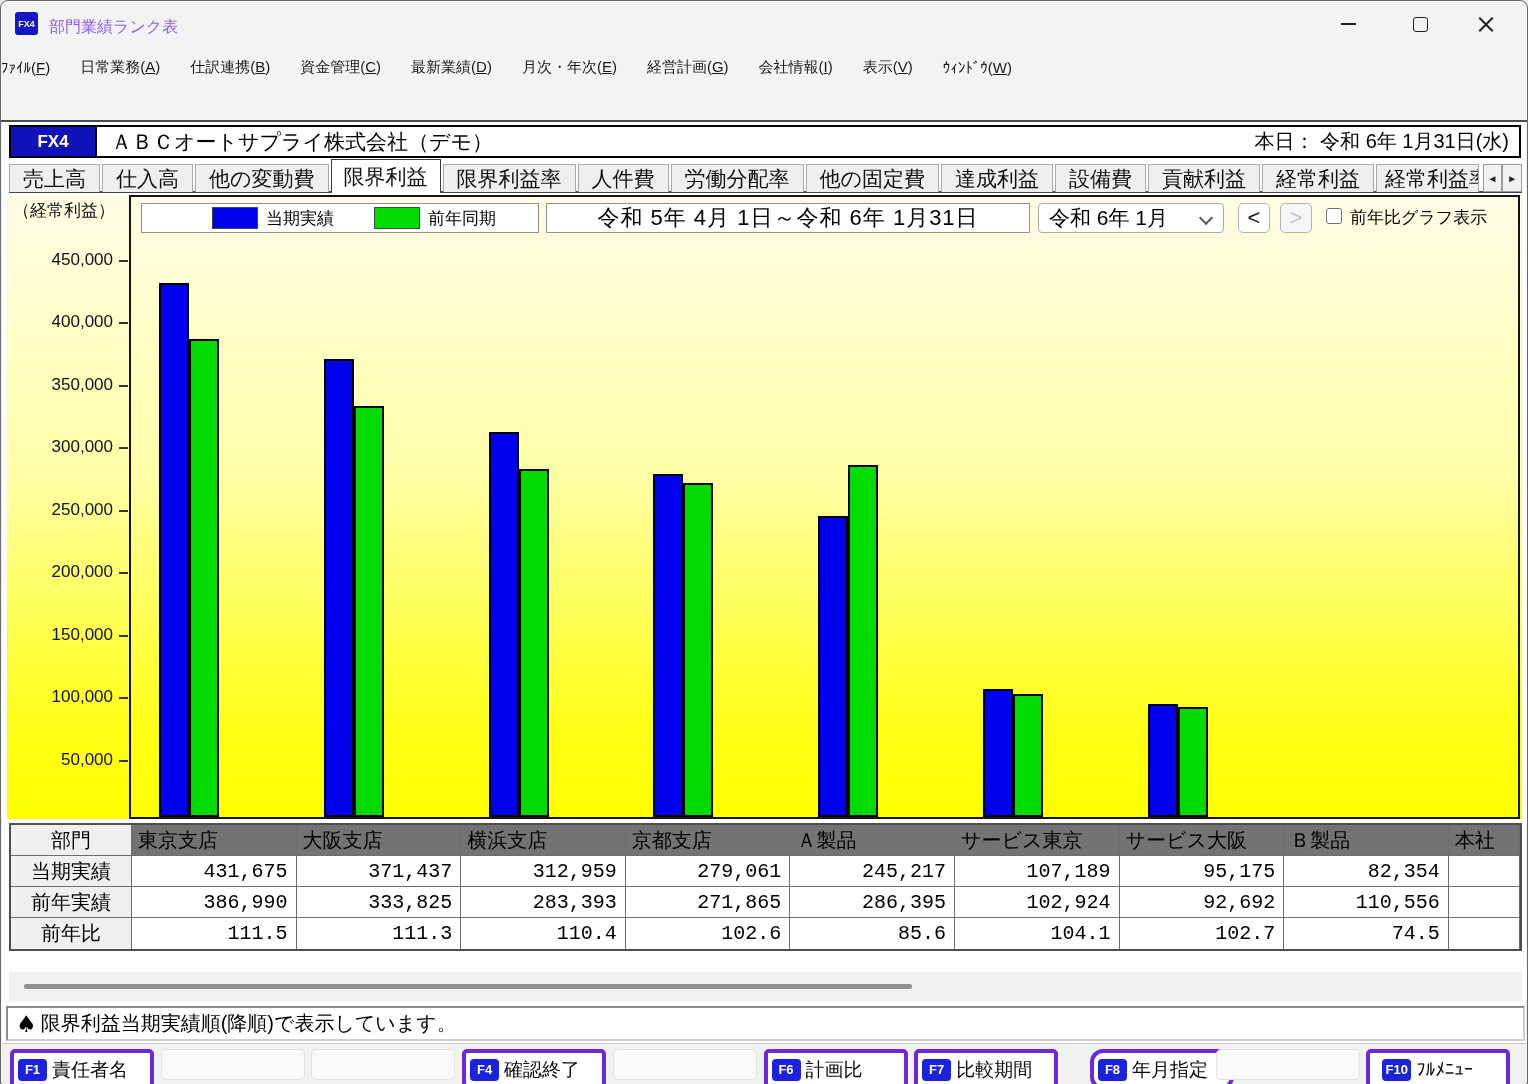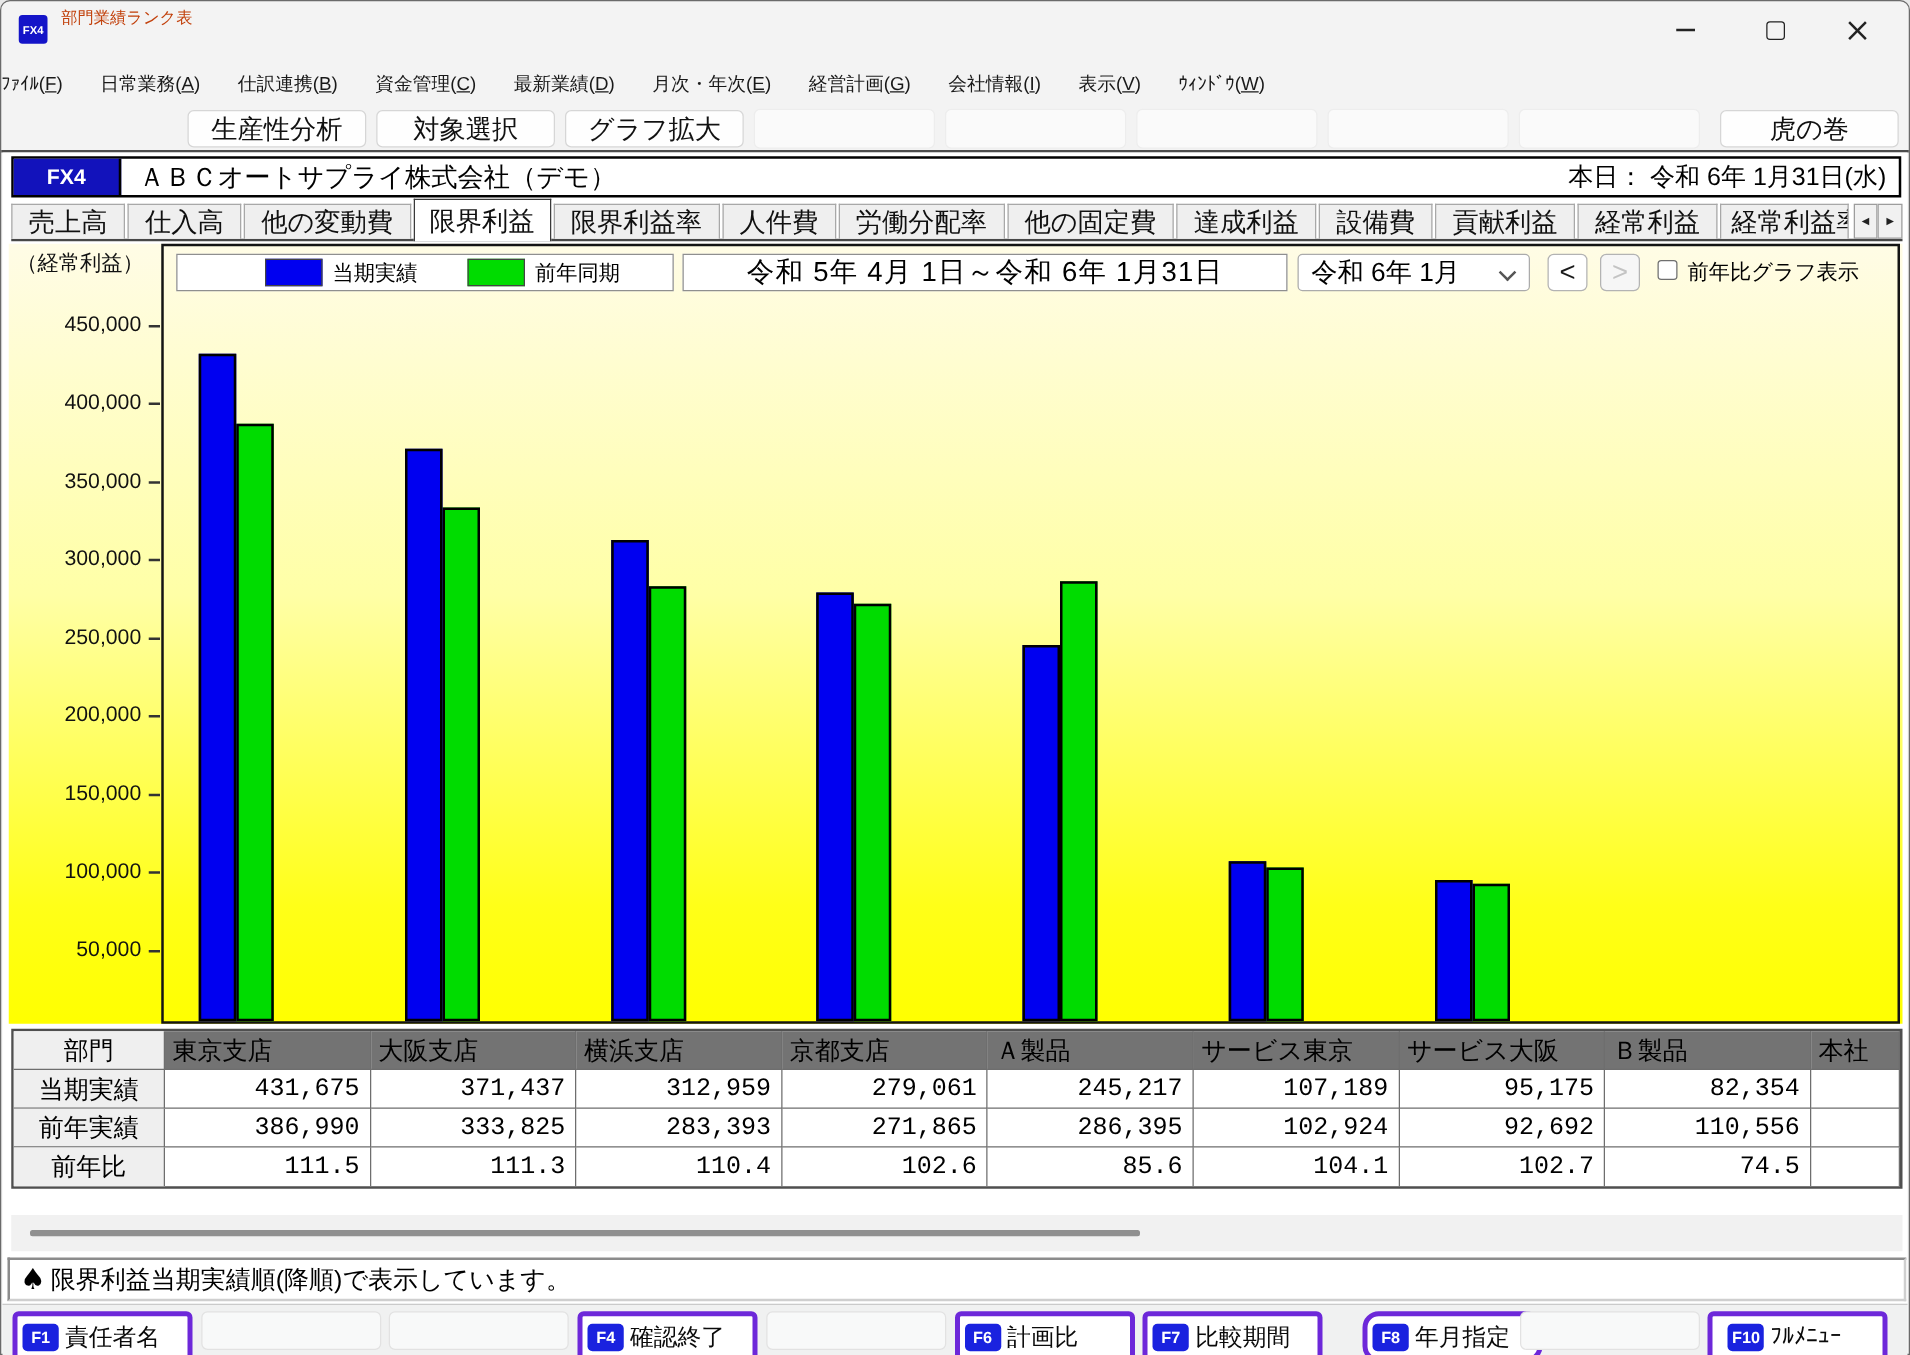--- a/index.html
+++ b/index.html
@@ -9,21 +9,21 @@
     background:#e8e8e8;
   }
   .window{position:absolute;inset:0;background:#f3f3f3;border:1px solid #6a6a6a;
     border-radius:8px 8px 0 0;box-sizing:border-box;}
 
   
   .titlebar{position:absolute;left:0;top:0;right:0;height:46px;}
   .app-icon{position:absolute;left:14px;top:11px;width:23px;height:23px;background:#1414c8;
     border-radius:3px;color:#fff;font-size:9px;font-weight:bold;display:flex;align-items:center;
     justify-content:center;letter-spacing:0;}
-  .title-text{position:absolute;left:48px;top:4px;font-size:13px;color:#c2410c;}
+  .title-text{position:absolute;left:48px;top:16px;font-size:16px;color:#8b5cf6;}
   .winbtn{position:absolute;top:7px;width:46px;height:32px;display:flex;align-items:center;justify-content:center;}
   .wb-min{left:1324px;} .wb-max{left:1396px;} .wb-close{left:1462px;}
   .glyph-min{width:15px;height:2px;background:#222;}
   .glyph-max{width:13px;height:13px;border:1.8px solid #222;border-radius:3px;}
   .glyph-close{position:relative;width:16px;height:16px;}
   .glyph-close:before,.glyph-close:after{content:"";position:absolute;left:7px;top:-1px;width:2px;height:19px;background:#222;}
   .glyph-close:before{transform:rotate(45deg);} .glyph-close:after{transform:rotate(-45deg);}
 
   
   .menubar{position:absolute;left:0;top:46px;right:0;height:40px;display:flex;align-items:center;
@@ -45,21 +45,21 @@
 
   
   .appbar{position:absolute;left:7px;top:3px;width:1512px;height:33px;border:2px solid #000;
     box-sizing:border-box;display:flex;background:#fff;}
   .fx-badge{width:84px;flex:none;background:#1212bb;border-right:2px solid #000;color:#fff;
     font-weight:bold;font-size:17px;display:flex;align-items:center;justify-content:center;}
   .company{flex:1;display:flex;align-items:center;padding:0 10px 0 14px;font-size:21px;color:#000;}
   .company .today{margin-left:auto;font-size:20px;}
 
   
-  .tabbar{position:absolute;left:7px;top:37px;width:1513px;height:34px;display:flex;align-items:flex-start;}
+  .tabbar{position:absolute;left:7px;top:37px;width:1513px;height:34px;display:flex;align-items:center;}
   .tabbar .baseline{position:absolute;left:0;right:0;bottom:0;height:2px;background:#474747;}
   .tab{height:28px;margin-top:4px;margin-right:2px;background:#efefef;border:1px solid #a8a8a8;
     border-bottom:none;box-sizing:border-box;display:flex;align-items:center;justify-content:center;
     font-size:21px;color:#101010;padding:0 13px;white-space:nowrap;z-index:1;}
   .tab.active{height:34px;margin-top:0;background:#fff;border:1px solid #3a3a3a;border-bottom:none;
     z-index:3;padding:0 12px;}
   .tab.clipped{width:104px;padding:0 0 0 8px;overflow:hidden;justify-content:flex-start;}
   .tab-arrow{width:20px;height:28px;margin-top:4px;background:#f1f1f1;border:1px solid #9d9d9d;
     box-sizing:border-box;font-size:10px;color:#222;display:flex;align-items:center;justify-content:center;z-index:1;}
   .tab-arrow.left{margin-left:2px;}
@@ -154,32 +154,20 @@
       <div class="menu-item">仕訳連携(<u>B</u>)</div>
       <div class="menu-item">資金管理(<u>C</u>)</div>
       <div class="menu-item">最新業績(<u>D</u>)</div>
       <div class="menu-item">月次・年次(<u>E</u>)</div>
       <div class="menu-item">経営計画(<u>G</u>)</div>
       <div class="menu-item">会社情報(<u>I</u>)</div>
       <div class="menu-item">表示(<u>V</u>)</div>
       <div class="menu-item">ｳｨﾝﾄﾞｳ(<u>W</u>)</div>
     </div>
 
-  <div class="toolbar">
-      <div class="tb-spacer"></div>
-      <button class="tb-btn">生産性分析</button>
-      <button class="tb-btn">対象選択</button>
-      <button class="tb-btn">グラフ拡大</button>
-      <div class="tb-empty"></div>
-      <div class="tb-empty"></div>
-      <div class="tb-empty"></div>
-      <div class="tb-empty"></div>
-      <div class="tb-empty"></div>
-      <button class="tb-btn tb-right">虎の巻</button>
-    </div>
   <div class="toolbar-sep"></div>
 
   <div class="content">
 
     <div class="appbar">
       <div class="fx-badge">FX4</div>
       <div class="company">
         <span>ＡＢＣオートサプライ株式会社（デモ）</span>
         <span class="today">本日： 令和 6年 1月31日(水)</span>
       </div>

